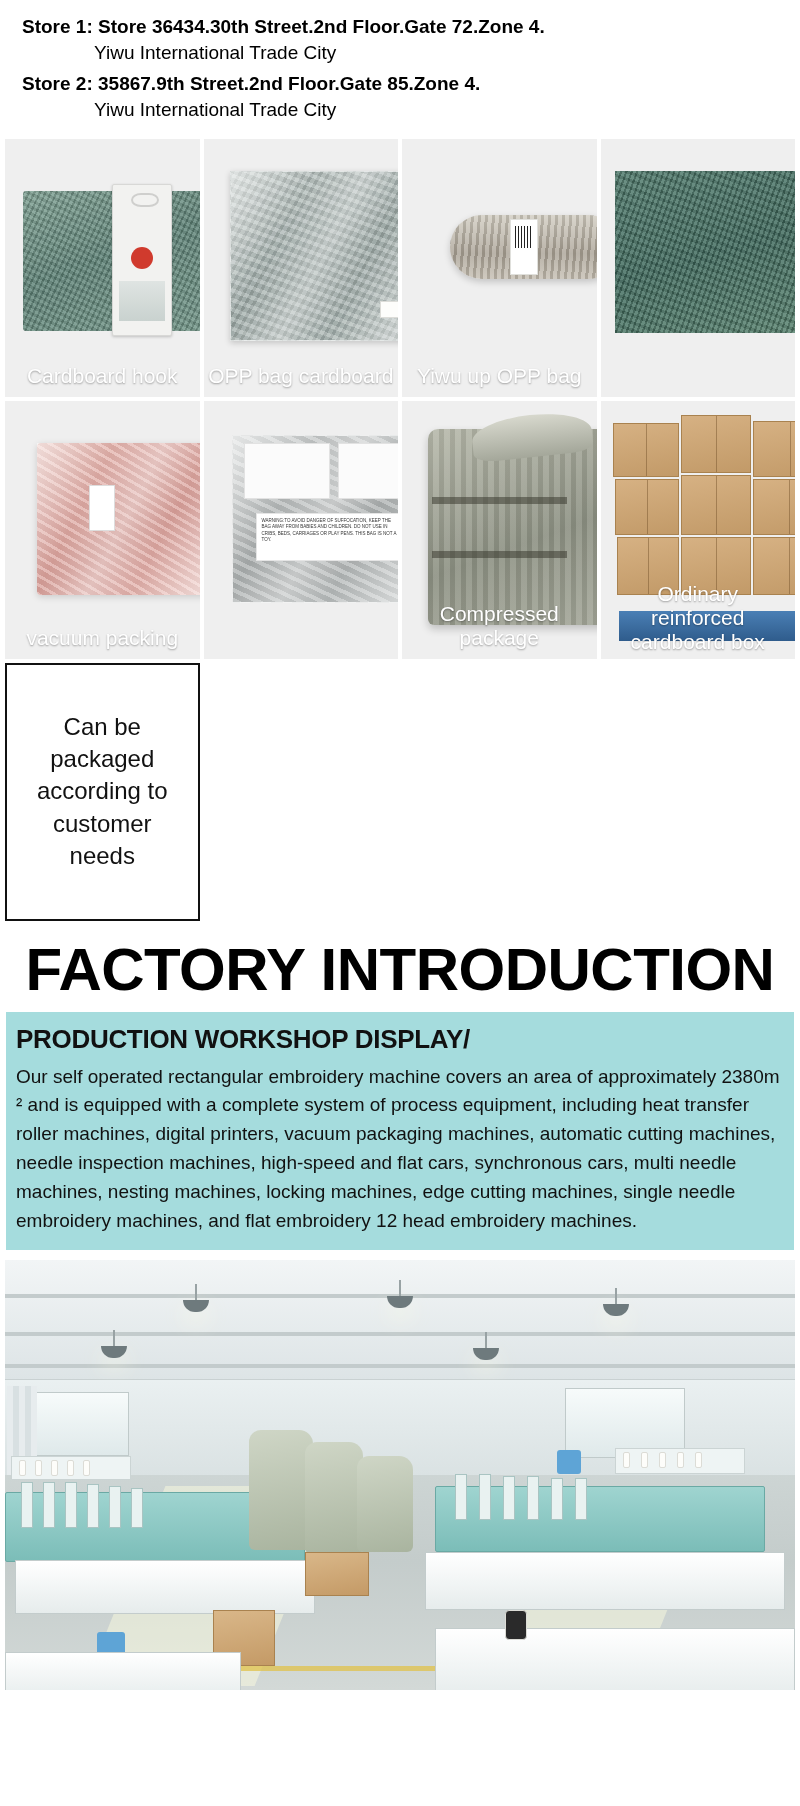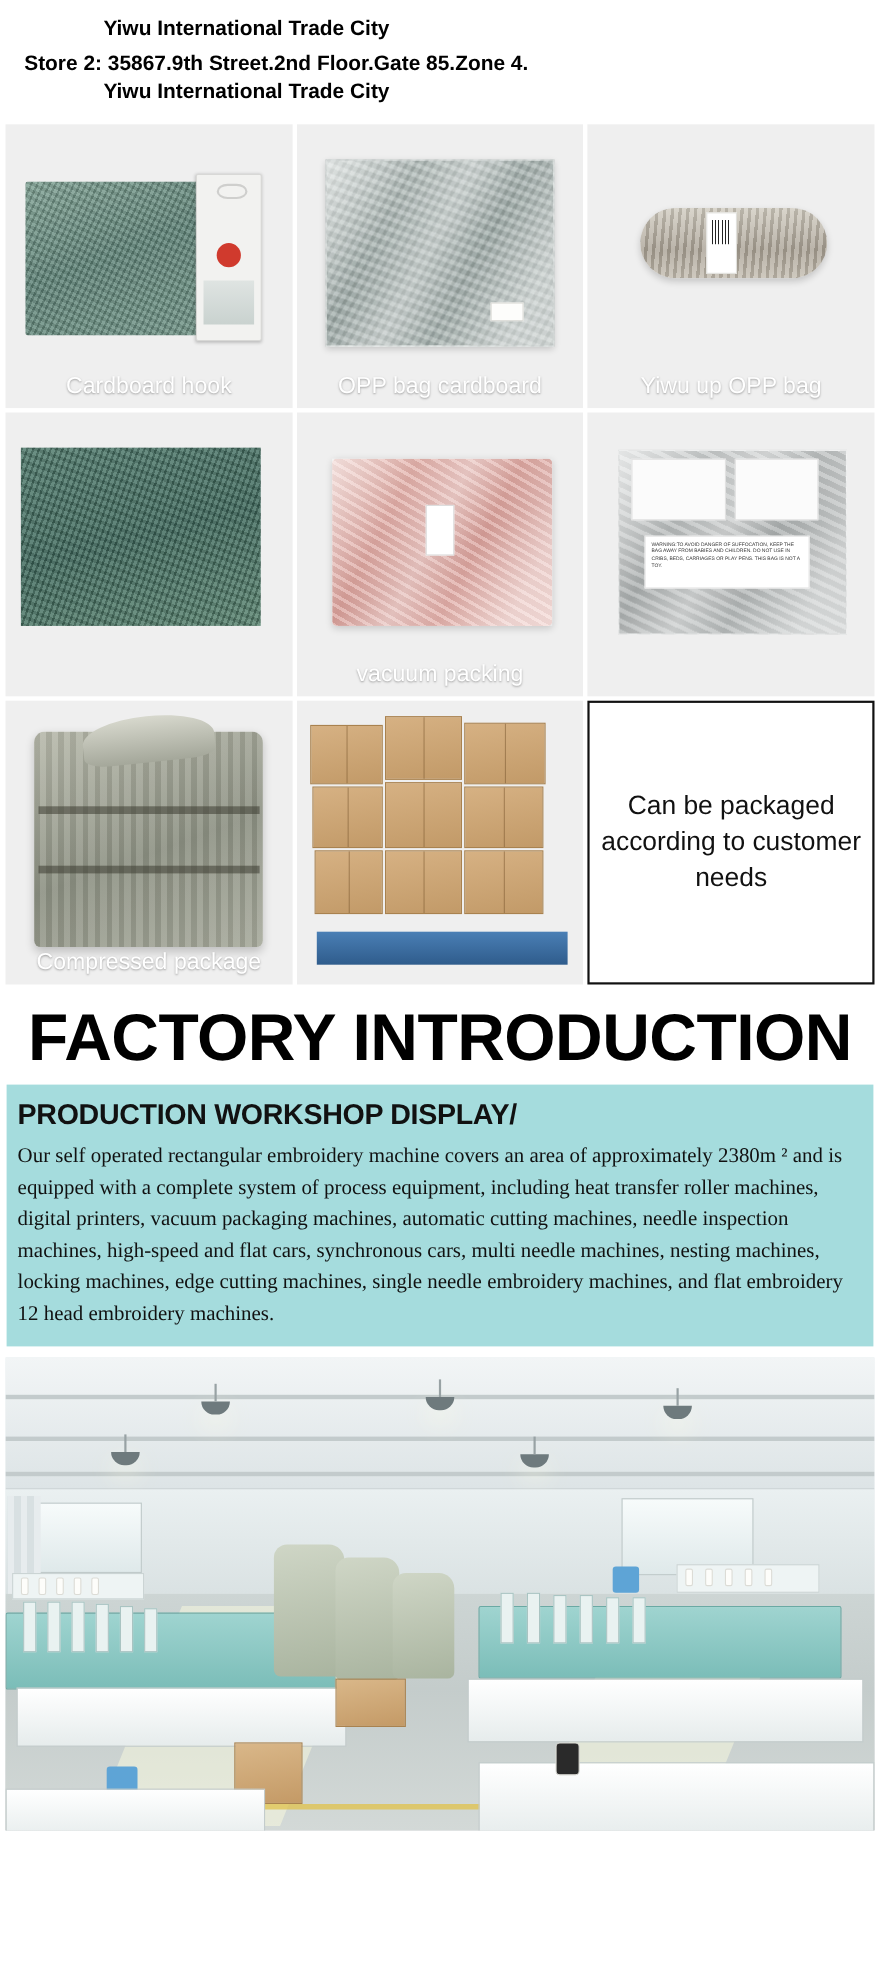--- a/index.html
+++ b/index.html
@@ -22,30 +22,30 @@
     font-size: 19px;
     font-weight: bold;
     color: #000;
     line-height: 1.35;
     padding-left: 22px;
     text-indent: 0;
   }
   .store-line .cont {
     display: block;
     padding-left: 72px;
-    font-weight: bold;
+    font-weight: normal;
   }
   .store-gap { height: 6px; }
 
   
   .pack-grid {
     width: 790px;
     margin: 6px auto 0 auto;
     display: grid;
-    grid-template-columns: 1fr 1fr 1fr;
+    grid-template-columns: 1fr 1fr 1fr 1fr;
     gap: 4px 4px;
   }
   .pack-cell {
     position: relative;
     height: 258px;
     background: #efefef;
     overflow: hidden;
   }
   .pack-cell .caption {
     position: absolute;
@@ -306,21 +306,20 @@
     font-size: 26px;
     font-weight: bold;
     color: #111;
     margin-bottom: 8px;
     letter-spacing: -0.3px;
   }
   .teal-panel p {
     font-size: 19px;
     line-height: 1.52;
     color: #111;
-    font-family: Liberation Serif, serif;
   }
 
   
   .workshop {
     position: relative;
     width: 790px;
     height: 430px;
     margin: 10px auto 0 auto;
     overflow: hidden;
     background: linear-gradient(180deg,#e8eef0 0%, #dfe6e8 38%, #cfd6d6 62%, #b9c0c0 100%);
@@ -417,20 +416,21 @@
     height: 5px;
     background: #e0c14a;
     opacity: .75;
   }
 </style>
 </head>
 <body>
 
 <div class="stores">
   <div class="store-line">
+    <span><span>Store 1:</span> <span>Store 36434.30th Street.2nd Floor.Gate 72.Zone 4.</span></span>
     <span class="cont">Yiwu International Trade City</span>
   </div>
   <div class="store-gap"></div>
   <div class="store-line">
     <span>Store 2:</span> <span>35867.9th Street.2nd Floor.Gate 85.Zone 4.</span>
     <span class="cont">Yiwu International Trade City</span>
   </div>
 </div>
 
 <div class="pack-grid">
@@ -508,20 +508,24 @@
       <div class="carton" style="left:12px; top:22px; width:66px; height:54px;"></div>
       <div class="carton" style="left:80px; top:14px; width:70px; height:58px;"></div>
       <div class="carton" style="left:152px; top:20px; width:74px; height:56px;"></div>
       <div class="carton" style="left:14px; top:78px; width:64px; height:56px;"></div>
       <div class="carton" style="left:80px; top:74px; width:70px; height:60px;"></div>
       <div class="carton" style="left:152px; top:78px; width:72px; height:56px;"></div>
       <div class="carton" style="left:16px; top:136px; width:62px; height:58px;"></div>
       <div class="carton" style="left:80px; top:136px; width:70px; height:58px;"></div>
       <div class="carton" style="left:152px; top:136px; width:72px; height:58px;"></div>
       <div class="pallet"></div>
+    </div>
+    <div class="caption two-line">
+      <span>Ordinary</span><br>
+      <span>reinforced cardboard box</span>
     </div>
   </div>
 
   <div class="pack-cell note-cell">
     <span>Can be packaged according to customer needs</span>
   </div>
 </div>
 
 <div class="factory-title">FACTORY INTRODUCTION</div>
 

